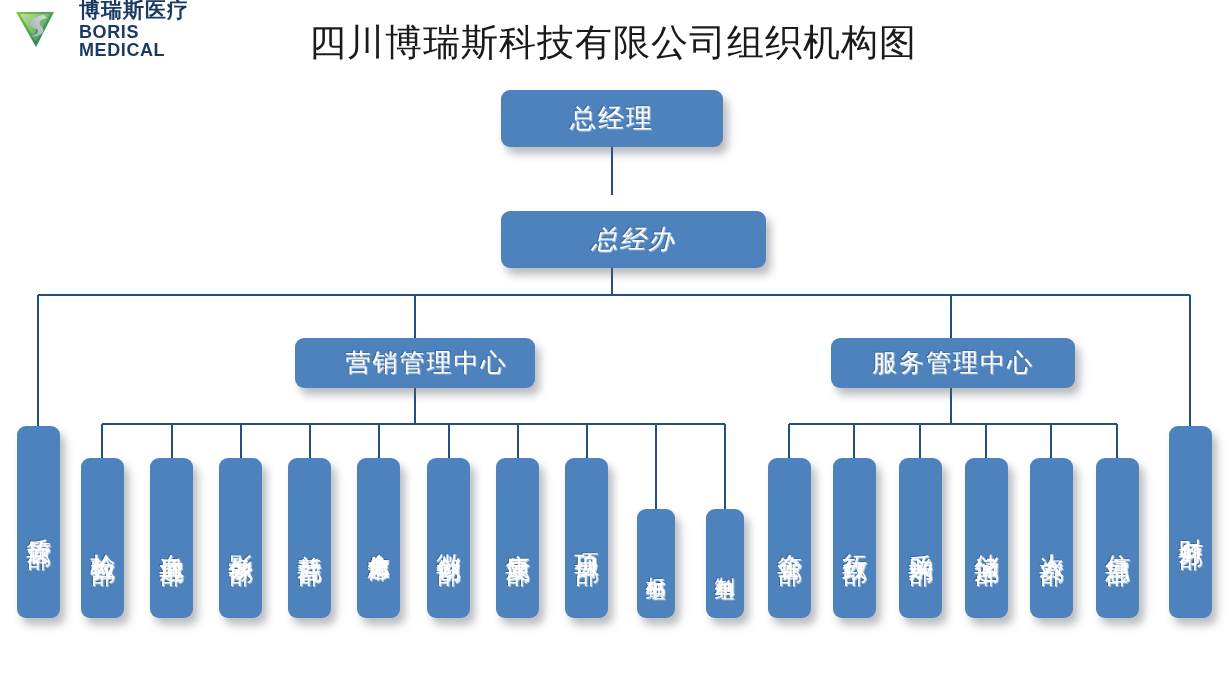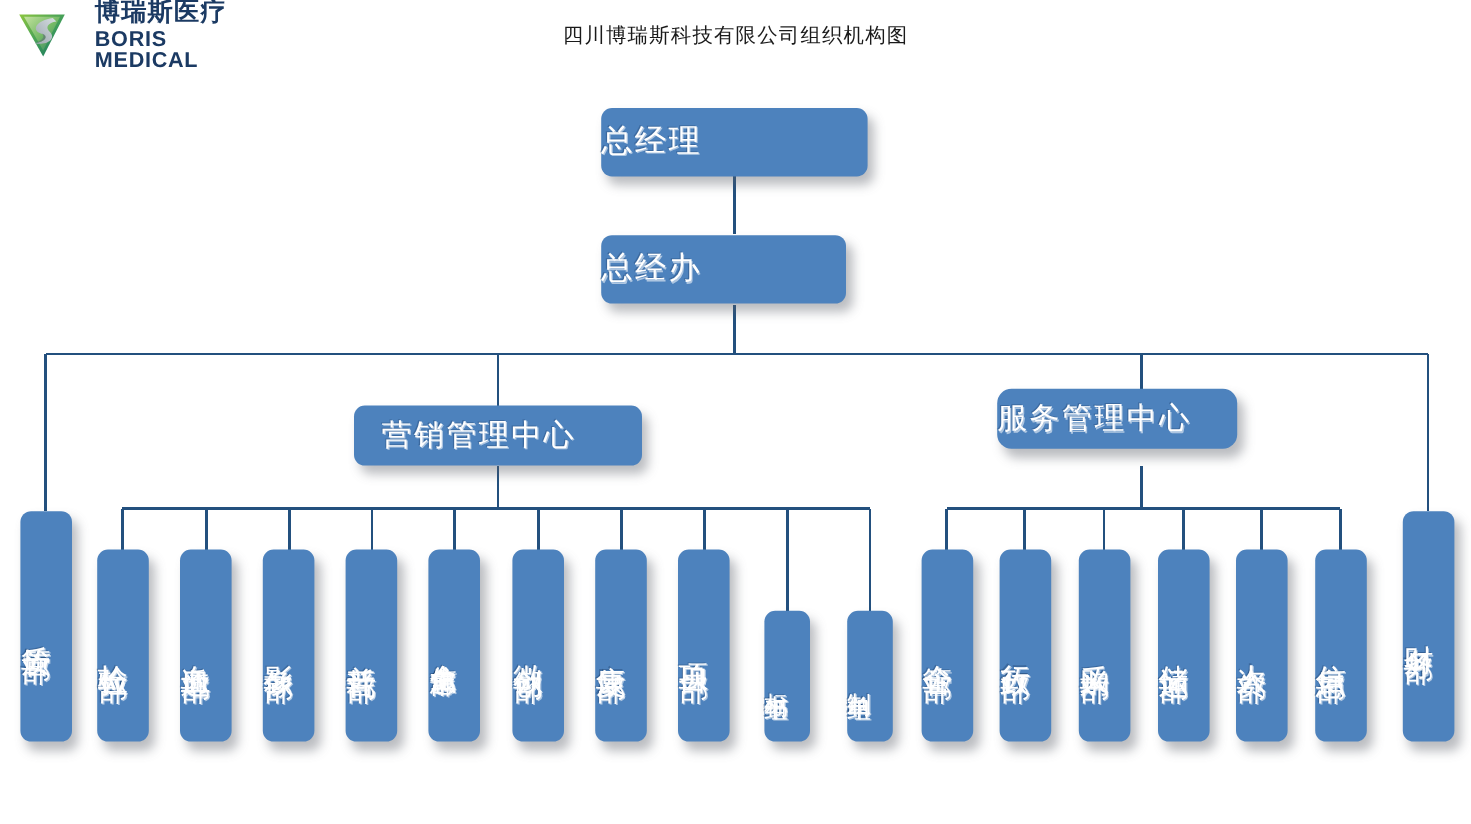--- a/index.html
+++ b/index.html
@@ -25,35 +25,35 @@
     font-family:"Liberation Sans", sans-serif;
     font-size:18px; font-weight:bold; color:#1b3a63;
     letter-spacing:0.6px; display:block; margin-top:2px;
   }
 
   
   #chart-title {
     position:absolute; left:0; top:18px; width:1226px;
     text-align:center;
     font-family:"DejaVu Serif","Liberation Serif", serif;
-    font-size:17px; color:#1a1a1a; letter-spacing:1px;
+    font-size:37px; color:#1a1a1a; letter-spacing:1px;
     white-space:nowrap;
   }
 
   
   #wires { position:absolute; left:0; top:0; width:1226px; height:687px; pointer-events:none; }
 
   
   .node {
     position:absolute;
     background:#4d82bd;
     border-radius:9px;
     box-shadow:5px 7px 9px rgba(90,95,105,0.42);
     color:#ffffff;
-    display:flex; align-items:center; justify-content:flex-start;
+    display:flex; align-items:center; justify-content:center;
     text-align:center;
   }
   .node .lbl {
     font-family:"DejaVu Serif","Liberation Serif", serif;
     color:#ffffff;
     text-shadow:1px 1px 0 rgba(255,255,255,0.55), -1px -1px 0 rgba(20,50,90,0.30);
     line-height:1.02;
     white-space:nowrap;
   }
 
@@ -145,29 +145,29 @@
     <line x1="986" y1="424" x2="986" y2="458"></line>
     <line x1="1051" y1="424" x2="1051" y2="458"></line>
     <line x1="1117" y1="424" x2="1117" y2="458"></line>
   </g>
 </svg>
 
 <div class="node top" style="left:501px; top:90px; width:222px; height:57px;">
   <span class="lbl">总经理</span>
 </div>
 
-<div class="node top" style="left:501px; top:196px; width:204px; height:57px;">
+<div class="node top" style="left:501px; top:211px; width:265px; height:57px;font-style:italic;">
   <span class="lbl">总经办</span>
 </div>
 
 <div class="node center" style="left:295px; top:338px; width:240px; height:50px;padding-left:23px;">
   <span class="lbl">营销管理中心</span>
 </div>
 
-<div class="node center" style="left:831px; top:324px; width:200px; height:50px;border-radius:12px;">
+<div class="node center" style="left:831px; top:338px; width:244px; height:50px;">
   <span class="lbl">服务管理中心</span>
 </div>
 
 <div class="node leaf" style="left:17px; top:426px; width:43px; height:192px;">
   <span class="lbl">质管部</span>
 </div>
 
 <div class="node leaf" style="left:1169px; top:426px; width:43px; height:192px;">
   <span class="lbl">财务部</span>
 </div>

